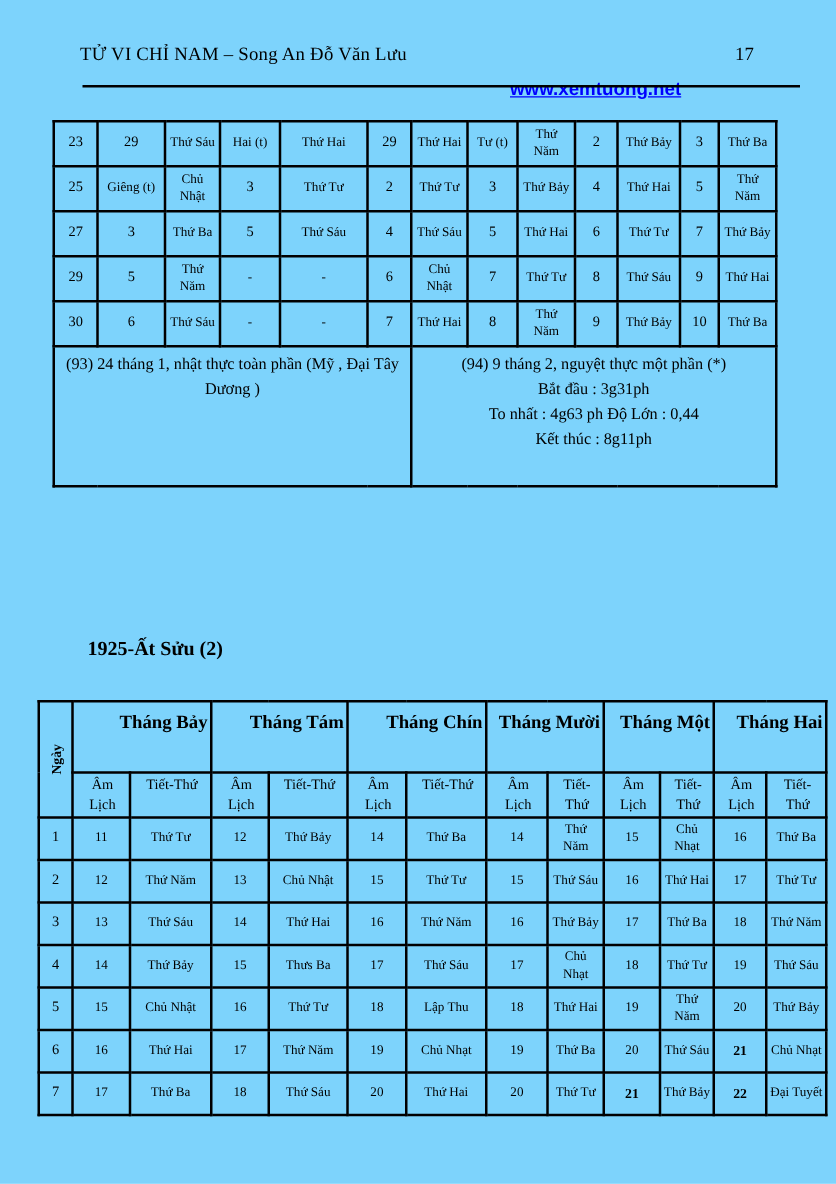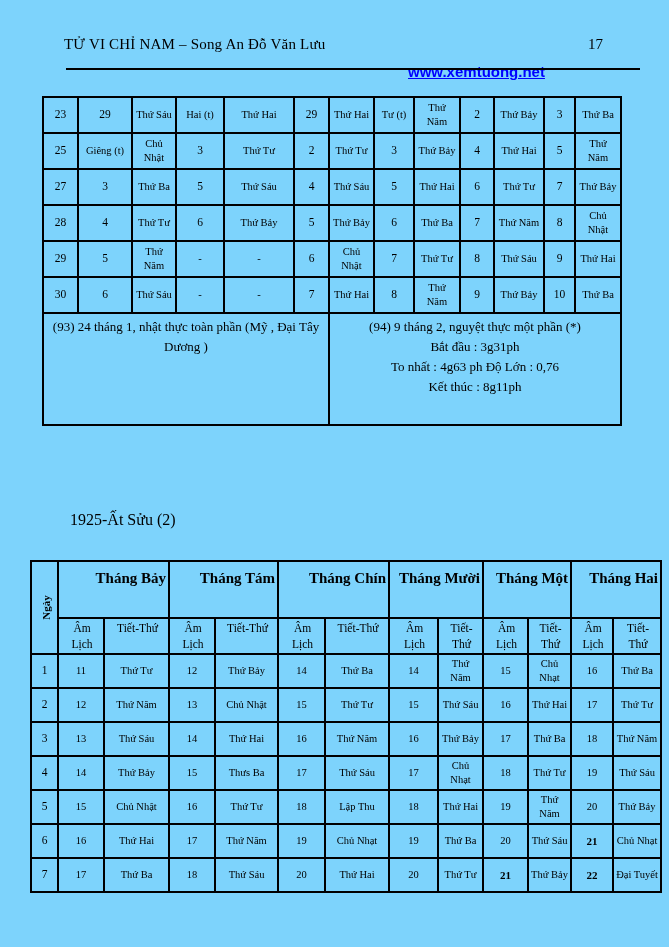--- a/index.html
+++ b/index.html
@@ -19,21 +19,21 @@
         font-weight:normal;font-size:10.5px;line-height:1.35;padding:1px 2px;
         overflow:hidden;word-wrap:break-word;}
 
   
   .t1{position:absolute;left:30px;top:96px;width:578px;margin-left:12px;}
   .t1 td{height:32px;}
   .t1 td.num{font-size:11.5px;}
   .t1 td.note{height:106px;vertical-align:top;font-size:13px;line-height:1.55;padding-top:3px;}
 
   
-  .year-title{position:absolute;left:70px;top:511px;font-size:16px;font-weight:normal;}
+  .year-title{position:absolute;left:70px;top:511px;font-size:16px;font-weight:bold;}
 
   
   .t2{position:absolute;left:30px;top:560px;width:630px;}
   .t2 td.month{height:50px;font-size:15px;font-weight:bold;text-align:right;
                vertical-align:top;padding:5px 2px 0 8px;line-height:1.5;}
   .t2 td.sub{height:32px;font-size:11.5px;text-align:center;vertical-align:top;padding:2px 2px 0 4px;}
   .t2 td.cell{height:30px;}
   .t2 td.day{font-size:11.5px;}
   .t2 td.corner{vertical-align:middle;}
   .t2 .vtext{display:inline-block;transform:rotate(-90deg);font-weight:bold;font-size:11px;white-space:nowrap;}
@@ -105,35 +105,20 @@
           <td class="num">4</td>
           <td>Thứ Sáu</td>
           <td class="num">5</td>
           <td>Thứ Hai</td>
           <td class="num">6</td>
           <td>Thứ Tư</td>
           <td class="num">7</td>
           <td>Thứ Bảy</td>
         </tr>
         <tr>
-          <td class="num">28</td>
-          <td class="num">4</td>
-          <td>Thứ Tư</td>
-          <td class="num">6</td>
-          <td>Thứ Bảy</td>
-          <td class="num">5</td>
-          <td>Thứ Bảy</td>
-          <td class="num">6</td>
-          <td>Thứ Ba</td>
-          <td class="num">7</td>
-          <td>Thứ Năm</td>
-          <td class="num">8</td>
-          <td>Chủ Nhật</td>
-        </tr>
-        <tr>
           <td class="num">29</td>
           <td class="num">5</td>
           <td>Thứ Năm</td>
           <td>-</td>
           <td>-</td>
           <td class="num">6</td>
           <td>Chủ Nhật</td>
           <td class="num">7</td>
           <td>Thứ Tư</td>
           <td class="num">8</td>
@@ -156,21 +141,21 @@
           <td class="num">10</td>
           <td>Thứ Ba</td>
         </tr>
       </tbody>
     <tbody>
       <tr>
         <td class="note" colspan="6">(93) 24 tháng 1, nhật thực toàn phần (Mỹ , Đại Tây Dương )</td>
         <td class="note" colspan="7">
           <div>(94) 9 tháng 2, nguyệt thực một phần (*)</div>
           <div>Bắt đầu : 3g31ph</div>
-          <div>To nhất : 4g63 ph  Độ Lớn : 0,76</div>
+          <div>To nhất : 4g63 ph  Độ Lớn : 0,44</div>
           <div>Kết thúc : 8g11ph</div>
         </td>
       </tr>
     </tbody>
   </table>
 
   <div class="year-title">1925-Ất Sửu (2)</div>
 
   <table class="t2">
     <colgroup>

